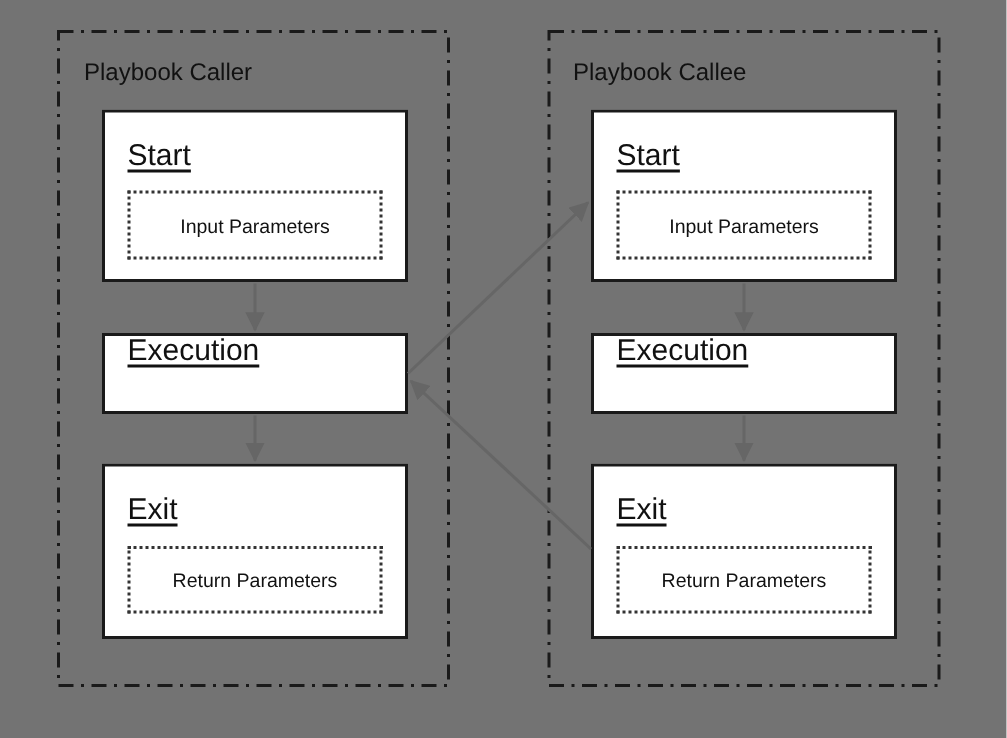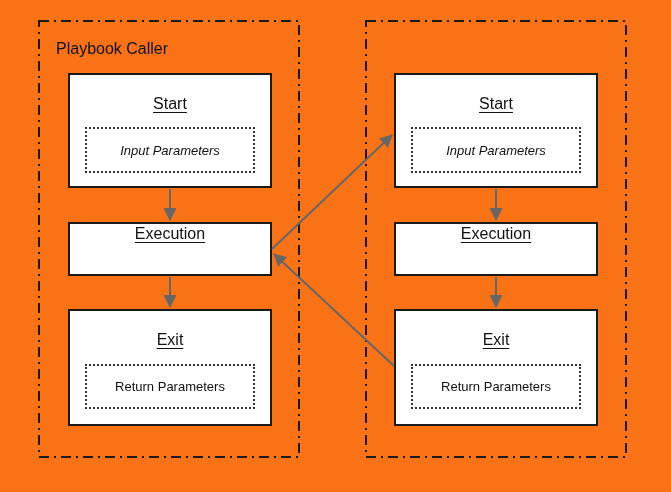--- a/index.html
+++ b/index.html
@@ -5,46 +5,46 @@
   html, body {
     margin: 0;
     padding: 0;
     background: #ffffff;
     font-family: "Liberation Sans", "DejaVu Sans", sans-serif;
   }
   .canvas {
     position: relative;
     width: 671px;
     height: 492px;
-    background: #f97316;
+    background: #737373;
     overflow: hidden;
   }
   .container-title {
     position: absolute;
     font-size: 16px;
     line-height: 19px;
     color: #111111;
     white-space: nowrap;
   }
   .node {
     position: absolute;
     background: #ffffff;
     border: 2px solid #1a1a1a;
     box-sizing: border-box;
   }
   .node-label {
     position: absolute;
     left: 0;
     width: 100%;
-    text-align: center;
-    font-size: 16px;
+    font-size: 20px;
     line-height: 20px;
     color: #111111;
     text-decoration: underline;
     text-underline-offset: 3px;
+    padding-left: 15px;
   }
   .subbox {
     position: absolute;
     border: 2px dotted #333333;
     box-sizing: border-box;
     display: flex;
     align-items: center;
     justify-content: center;
     font-size: 13px;
     color: #111111;
@@ -58,31 +58,32 @@
   }
   
   .n-start-l { left: 68px;  top: 73px;  width: 204px; height: 115px; }
   .n-exec-l  { left: 68px;  top: 222px; width: 204px; height: 54px;  }
   .n-exit-l  { left: 68px;  top: 309px; width: 204px; height: 117px; }
   .n-start-r { left: 394px; top: 73px;  width: 204px; height: 115px; }
   .n-exec-r  { left: 394px; top: 222px; width: 204px; height: 54px;  }
   .n-exit-r  { left: 394px; top: 309px; width: 204px; height: 117px; }
   .lbl-top    { top: 19px; }
   .lbl-center { top: 0; }
-  .sb-start { left: 15px; top: 52px; width: 170px; height: 46px; font-style: italic; }
+  .sb-start { left: 15px; top: 52px; width: 170px; height: 46px; }
   .sb-exit  { left: 15px; top: 53px; width: 170px; height: 45px; text-align: right; }
   .t-caller { left: 56px;  top: 39px; }
   .t-callee { left: 382px; top: 39px; }
 </style>
 </head>
 <body>
 
 <div class="canvas">
 
   <div class="container-title t-caller">Playbook Caller</div>
+  <div class="container-title t-callee">Playbook Callee</div>
 
   <div class="node n-start-l">
     <div class="node-label lbl-top">Start</div>
     <div class="subbox sb-start">Input Parameters</div>
   </div>
 
   <div class="node n-exec-l">
     <div class="node-label lbl-center">Execution</div>
   </div>
 

